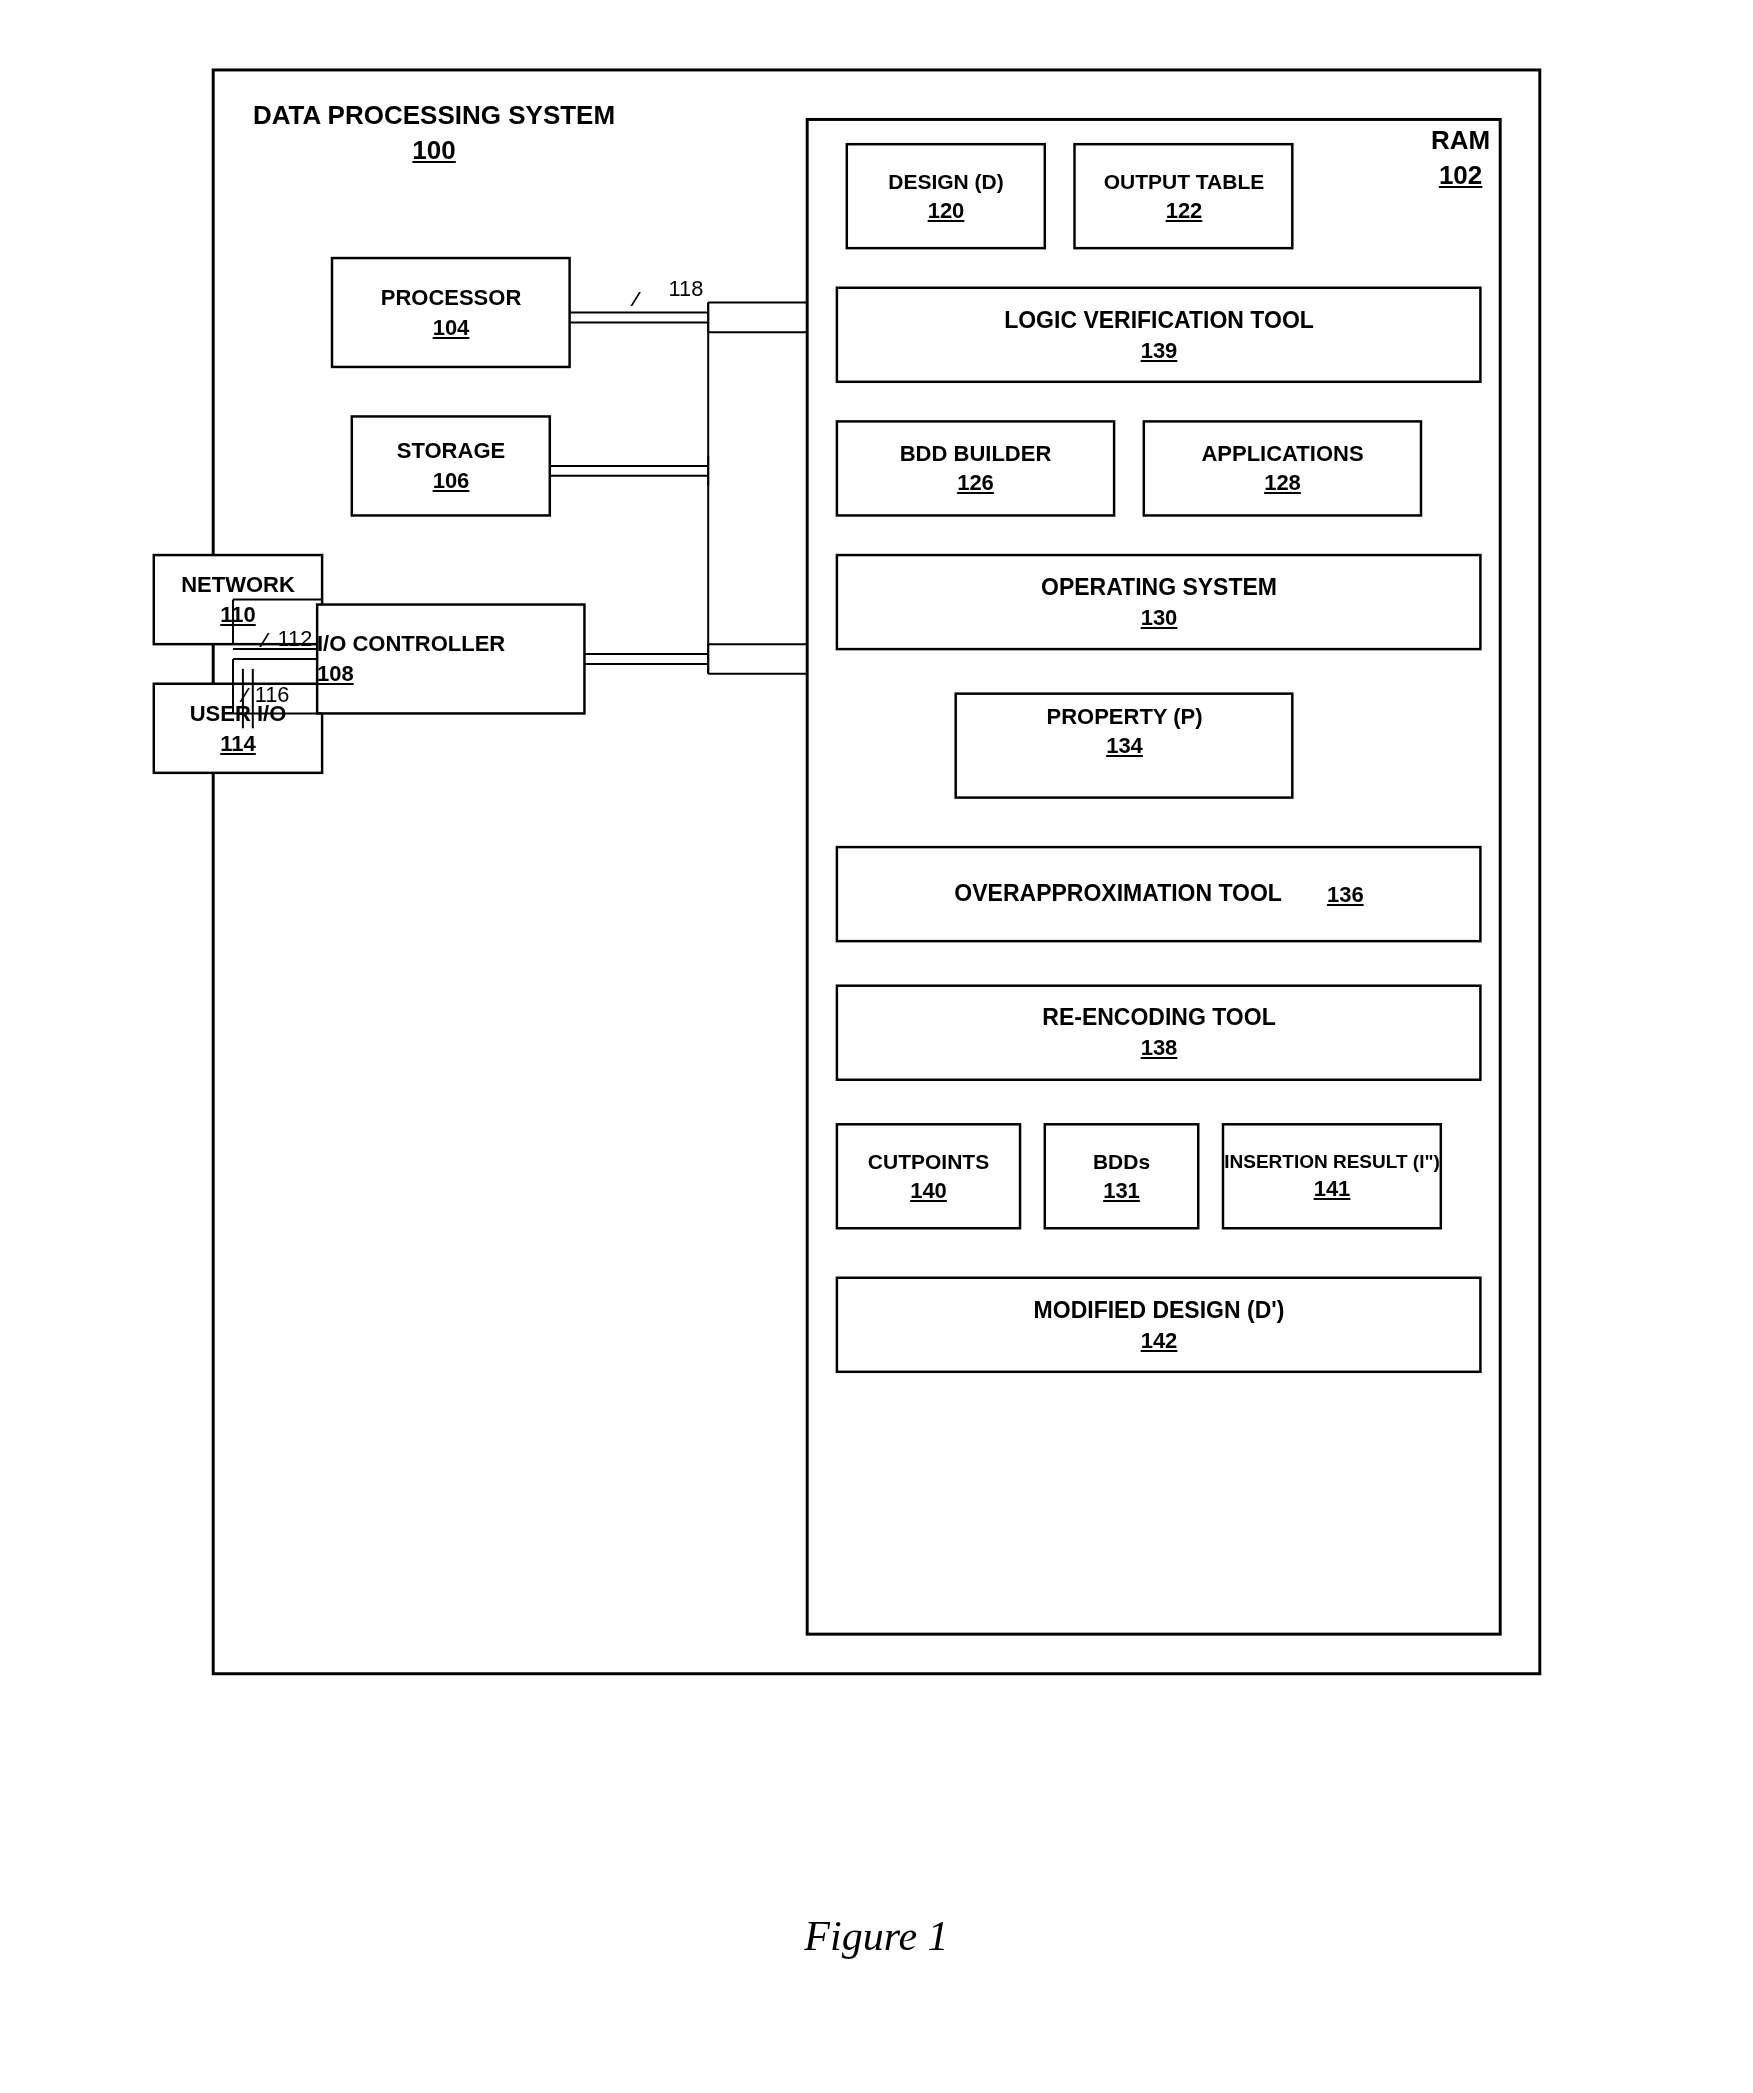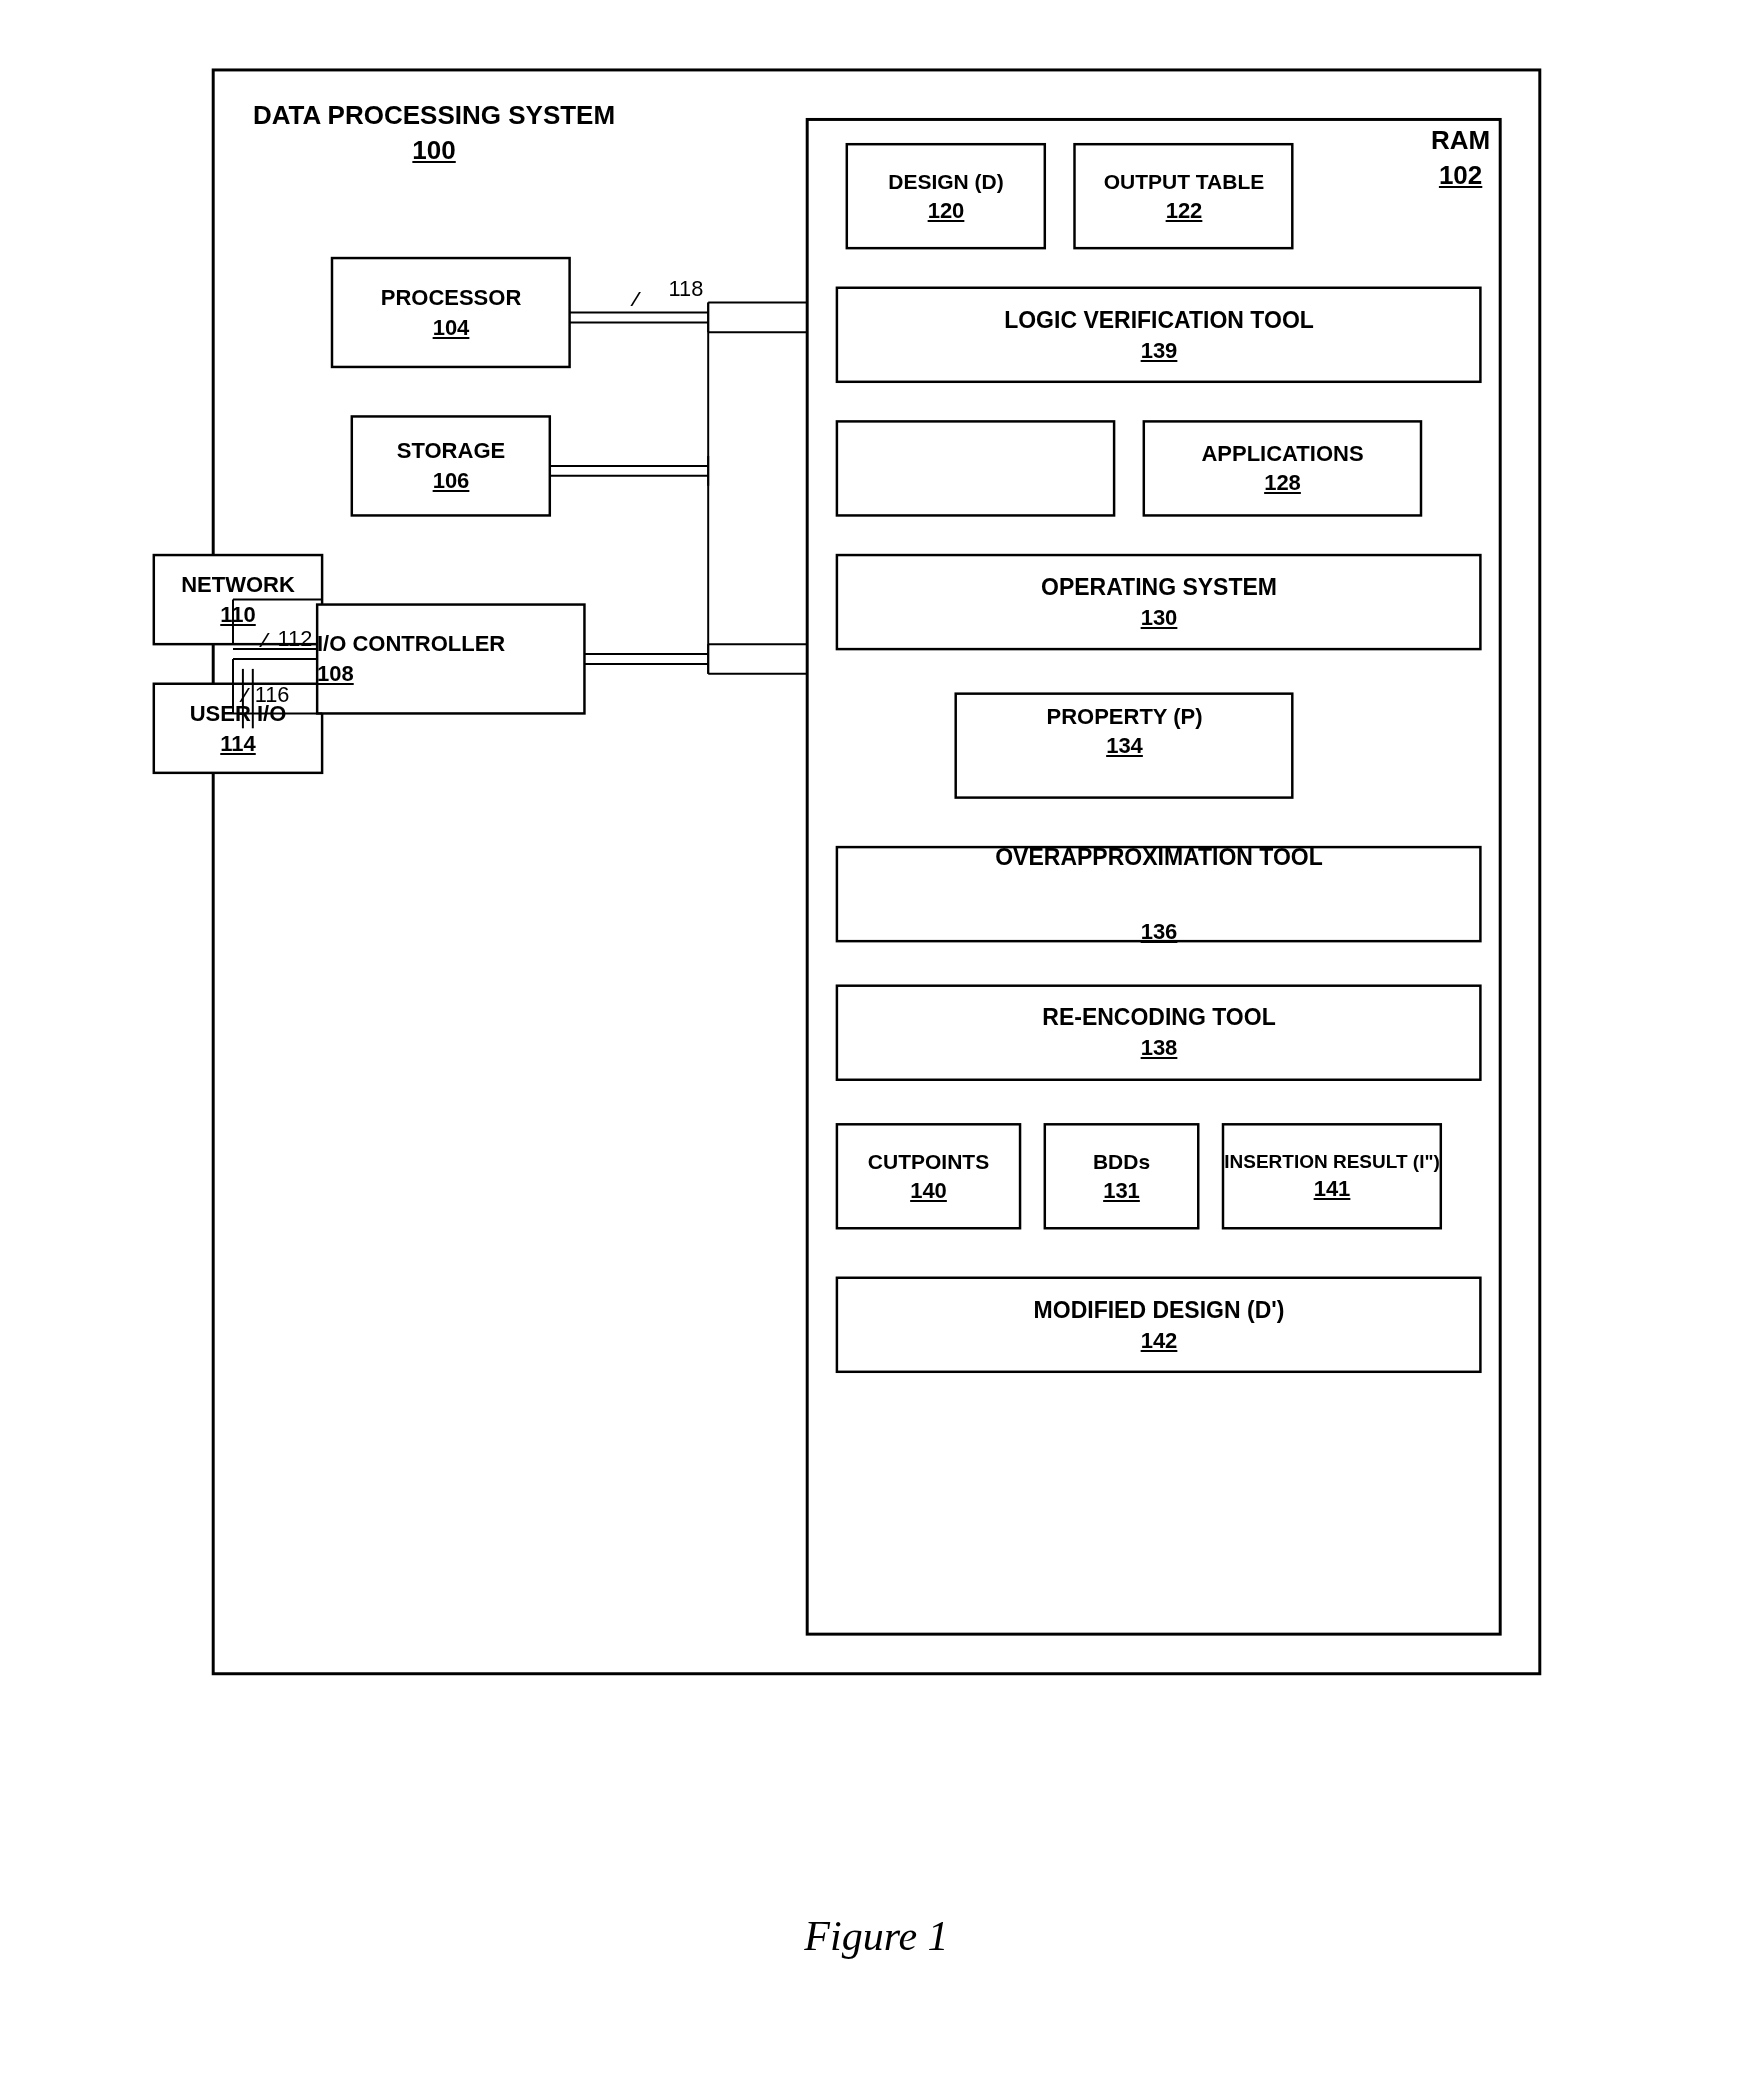--- a/index.html
+++ b/index.html
@@ -183,37 +183,41 @@
   <div style="position:absolute; left:941px; top:104px; width:218px; height:104px; display:flex; flex-direction:column; align-items:center; justify-content:center;">
     <div class="comp-label" style="font-size:21px;">OUTPUT TABLE</div>
     <div class="comp-num" style="font-size:22px;">122</div>
   </div>
 
   <div style="position:absolute; left:703px; top:248px; width:644px; height:94px; display:flex; flex-direction:column; align-items:center; justify-content:center;">
     <div class="comp-label" style="font-size:23px;">LOGIC VERIFICATION TOOL</div>
     <div class="comp-num" style="font-size:22px;">139</div>
   </div>
 
+  <div style="position:absolute; left:703px; top:381px; width:277px; height:94px; display:flex; flex-direction:column; align-items:center; justify-content:center;">
+    <div class="comp-label" style="font-size:22px;">BDD BUILDER</div>
+    <div class="comp-num" style="font-size:22px;">126</div>
+  </div>
 
   <div style="position:absolute; left:1010px; top:381px; width:277px; height:94px; display:flex; flex-direction:column; align-items:center; justify-content:center;">
     <div class="comp-label" style="font-size:22px;">APPLICATIONS</div>
     <div class="comp-num" style="font-size:22px;">128</div>
   </div>
 
   <div style="position:absolute; left:703px; top:515px; width:644px; height:94px; display:flex; flex-direction:column; align-items:center; justify-content:center;">
     <div class="comp-label" style="font-size:23px;">OPERATING SYSTEM</div>
     <div class="comp-num" style="font-size:22px;">130</div>
   </div>
 
   <div style="position:absolute; left:822px; top:653px; width:337px; height:76px; display:flex; flex-direction:column; align-items:center; justify-content:center;">
     <div class="comp-label" style="font-size:22px;">PROPERTY (P)</div>
     <div class="comp-num" style="font-size:22px;">134</div>
   </div>
 
-  <div style="position:absolute; left:703px; top:807px; width:644px; height:94px; display:flex; flex-direction:column; align-items:center; justify-content:center;gap:45px;">
+  <div style="position:absolute; left:703px; top:807px; width:644px; height:94px; display:flex; flex-direction:row; align-items:center; justify-content:center;gap:45px;">
     <div class="comp-label" style="font-size:23px;">OVERAPPROXIMATION TOOL</div>
     <div class="comp-num" style="font-size:22px;">136</div>
   </div>
 
   <div style="position:absolute; left:703px; top:945px; width:644px; height:94px; display:flex; flex-direction:column; align-items:center; justify-content:center;">
     <div class="comp-label" style="font-size:23px;">RE-ENCODING TOOL</div>
     <div class="comp-num" style="font-size:22px;">138</div>
   </div>
 
   <div style="position:absolute; left:703px; top:1084px; width:183px; height:104px; display:flex; flex-direction:column; align-items:center; justify-content:center;">

